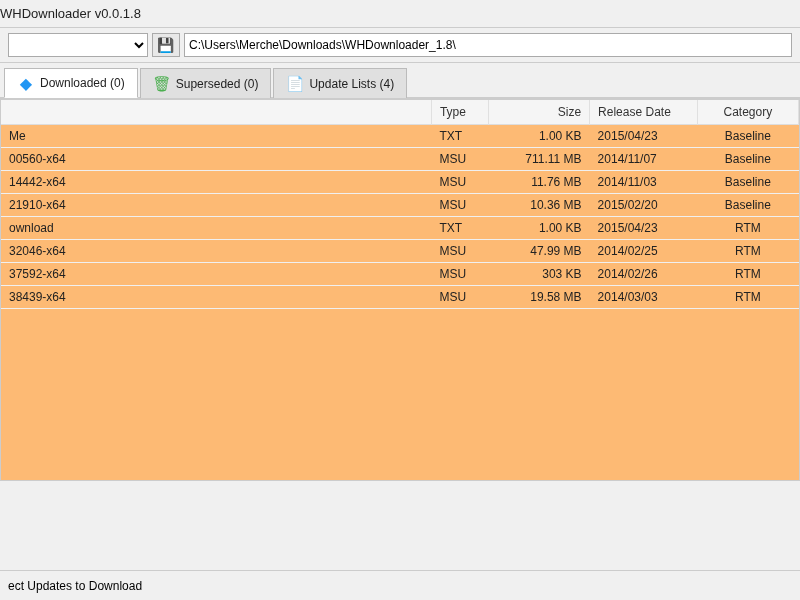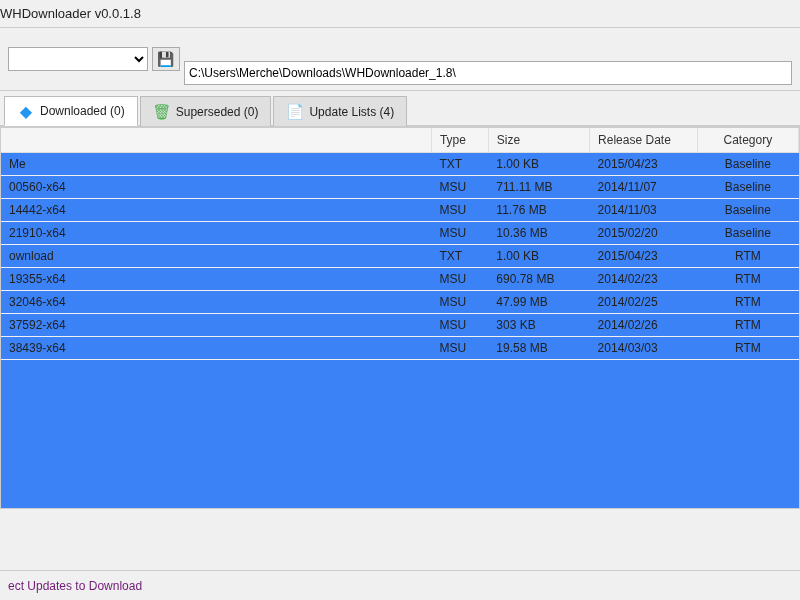--- a/index.html
+++ b/index.html
@@ -45,21 +45,20 @@
       justify-content: center;
       font-size: 14px;
     }
     .toolbar .path-input {
       flex: 1;
       height: 24px;
       font-size: 12px;
       border: 1px solid #aaa;
       background: white;
       padding: 0 4px;
-      margin-top: 28px;
     }
     .tabs {
       display: flex;
       background: #f0f0f0;
       border-bottom: 2px solid #ccc;
       padding: 4px 4px 0 4px;
       gap: 2px;
     }
     .tab {
       display: flex;
@@ -93,21 +92,21 @@
     }
     .tab-icon.trash {
       color: #4caf50;
       font-size: 15px;
     }
     .tab-icon.doc {
       color: #888;
       font-size: 15px;
     }
     .main-content {
-      background: #3b82f6;
+      background: #fdba74;
       border: 1px solid #ccc;
       margin: 0;
       flex: 1;
     }
     .table-container {
       overflow-y: auto;
       height: 380px;
     }
     table {
       width: 100%;
@@ -128,29 +127,29 @@
     tbody tr {
       border-bottom: 1px solid #f0f0f0;
     }
     tbody td {
       padding: 4px 8px;
       font-size: 12px;
       color: #222;
     }
     .col-name { width: 340px; }
     .col-type { width: 45px; text-align: left; }
-    .col-size { width: 80px; text-align: left; }
+    .col-size { width: 80px; text-align: right; }
     .col-date { width: 85px; text-align: left; }
     .col-category { width: 80px; text-align: center; }
     .status-bar {
       background: #f0f0f0;
       border-top: 1px solid #ccc;
       padding: 5px 8px;
       font-size: 12px;
-      color: #701a75;
+      color: #000000;
       position: absolute;
       bottom: 0;
       left: 0;
       right: 0;
       height: 30px;
       display: flex;
       align-items: center;
     }
   </style>
 </head>
@@ -229,27 +228,20 @@
       <td class="col-category">Baseline</td>
     </tr>
           <tr>
       <td class="col-name">ownload</td>
       <td class="col-type">TXT</td>
       <td class="col-size">1.00 KB</td>
       <td class="col-date">2015/04/23</td>
       <td class="col-category">RTM</td>
     </tr>
           <tr>
-      <td class="col-name">19355-x64</td>
-      <td class="col-type">MSU</td>
-      <td class="col-size">690.78 MB</td>
-      <td class="col-date">2014/02/23</td>
-      <td class="col-category">RTM</td>
-    </tr>
-          <tr>
       <td class="col-name">32046-x64</td>
       <td class="col-type">MSU</td>
       <td class="col-size">47.99 MB</td>
       <td class="col-date">2014/02/25</td>
       <td class="col-category">RTM</td>
     </tr>
           <tr>
       <td class="col-name">37592-x64</td>
       <td class="col-type">MSU</td>
       <td class="col-size">303 KB</td>

